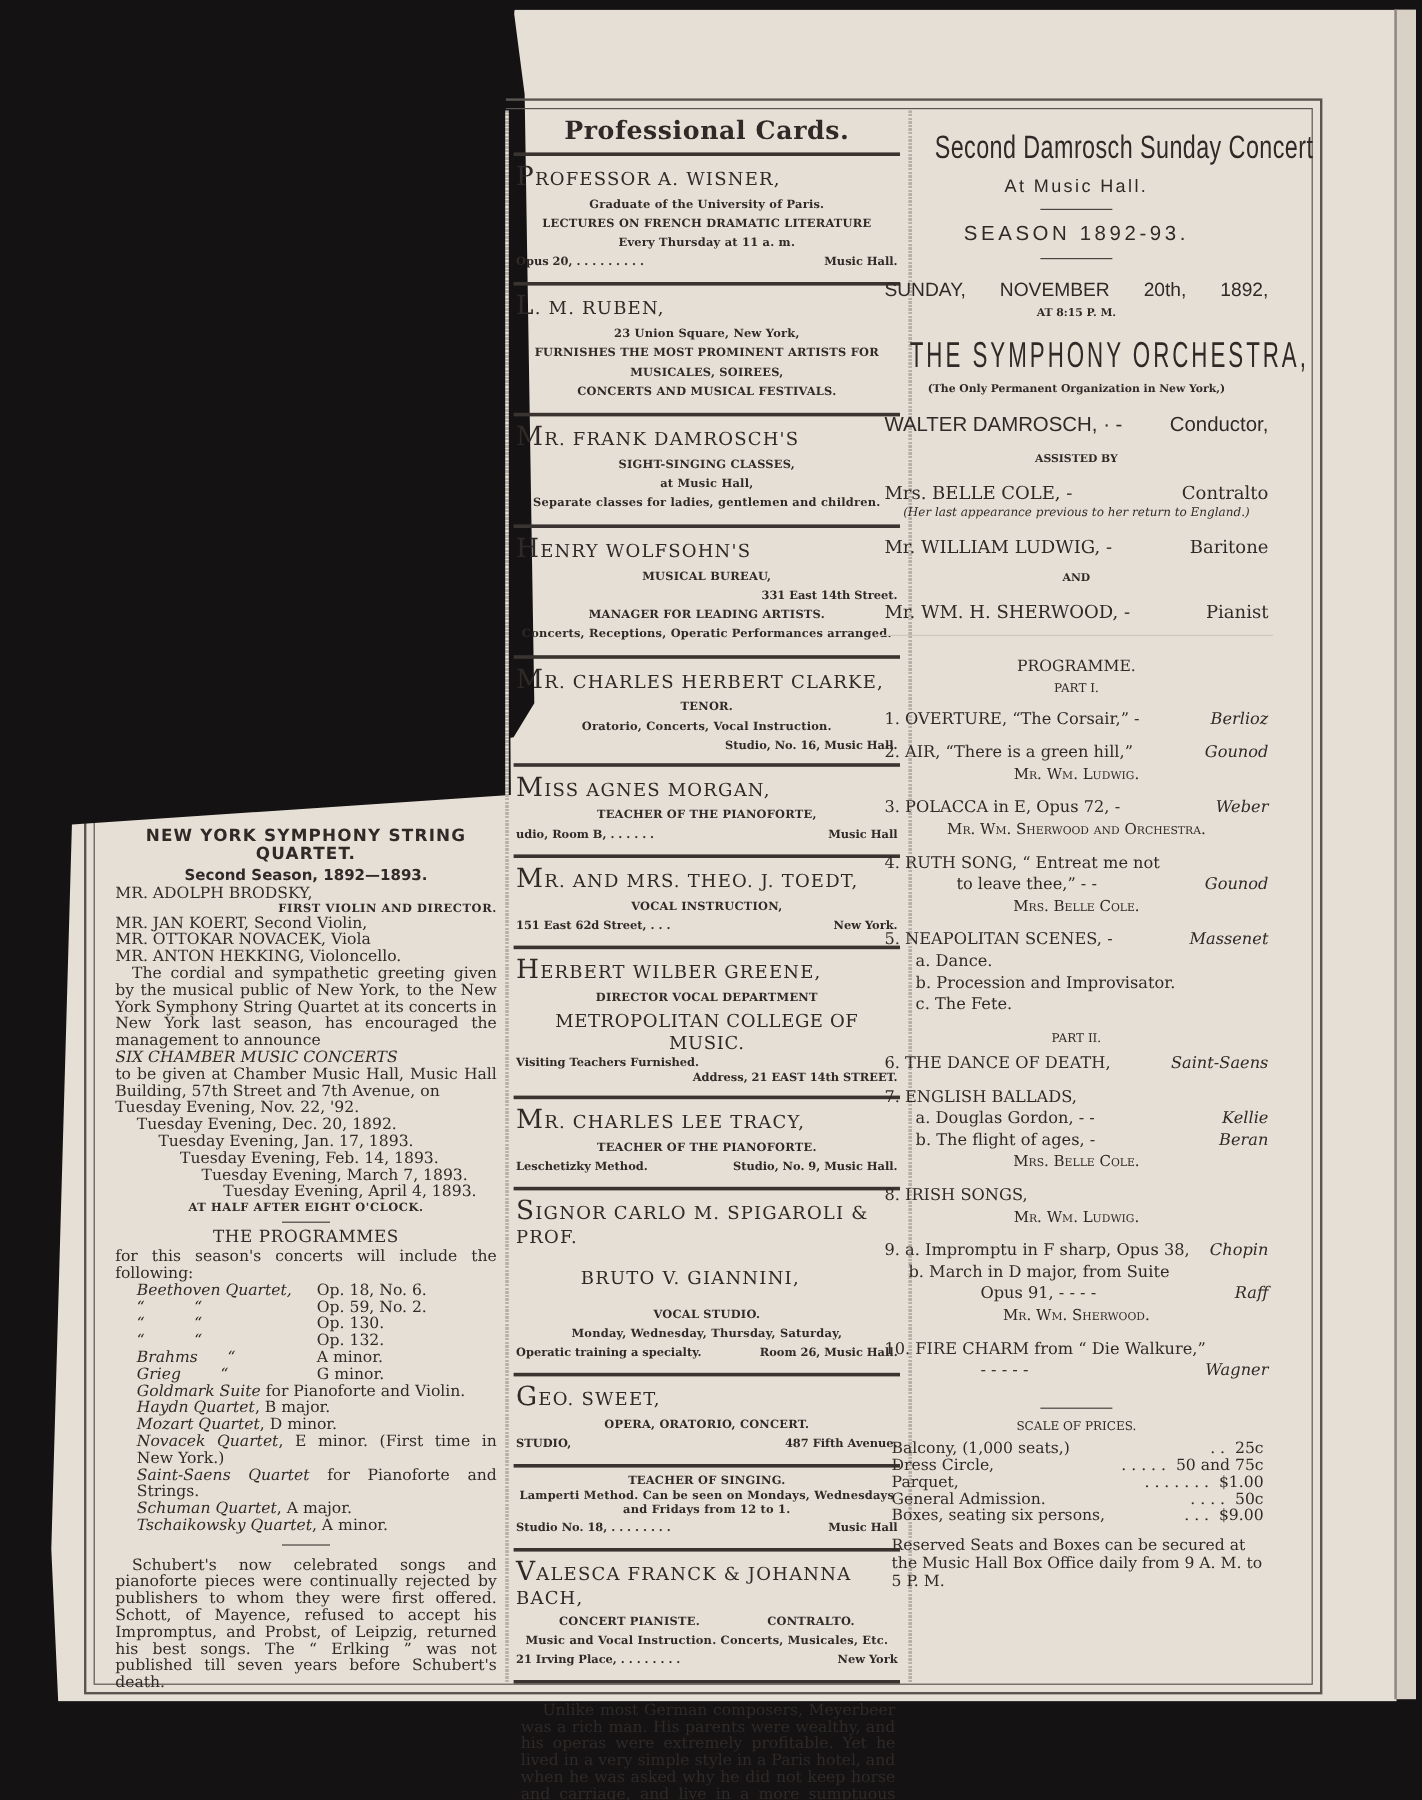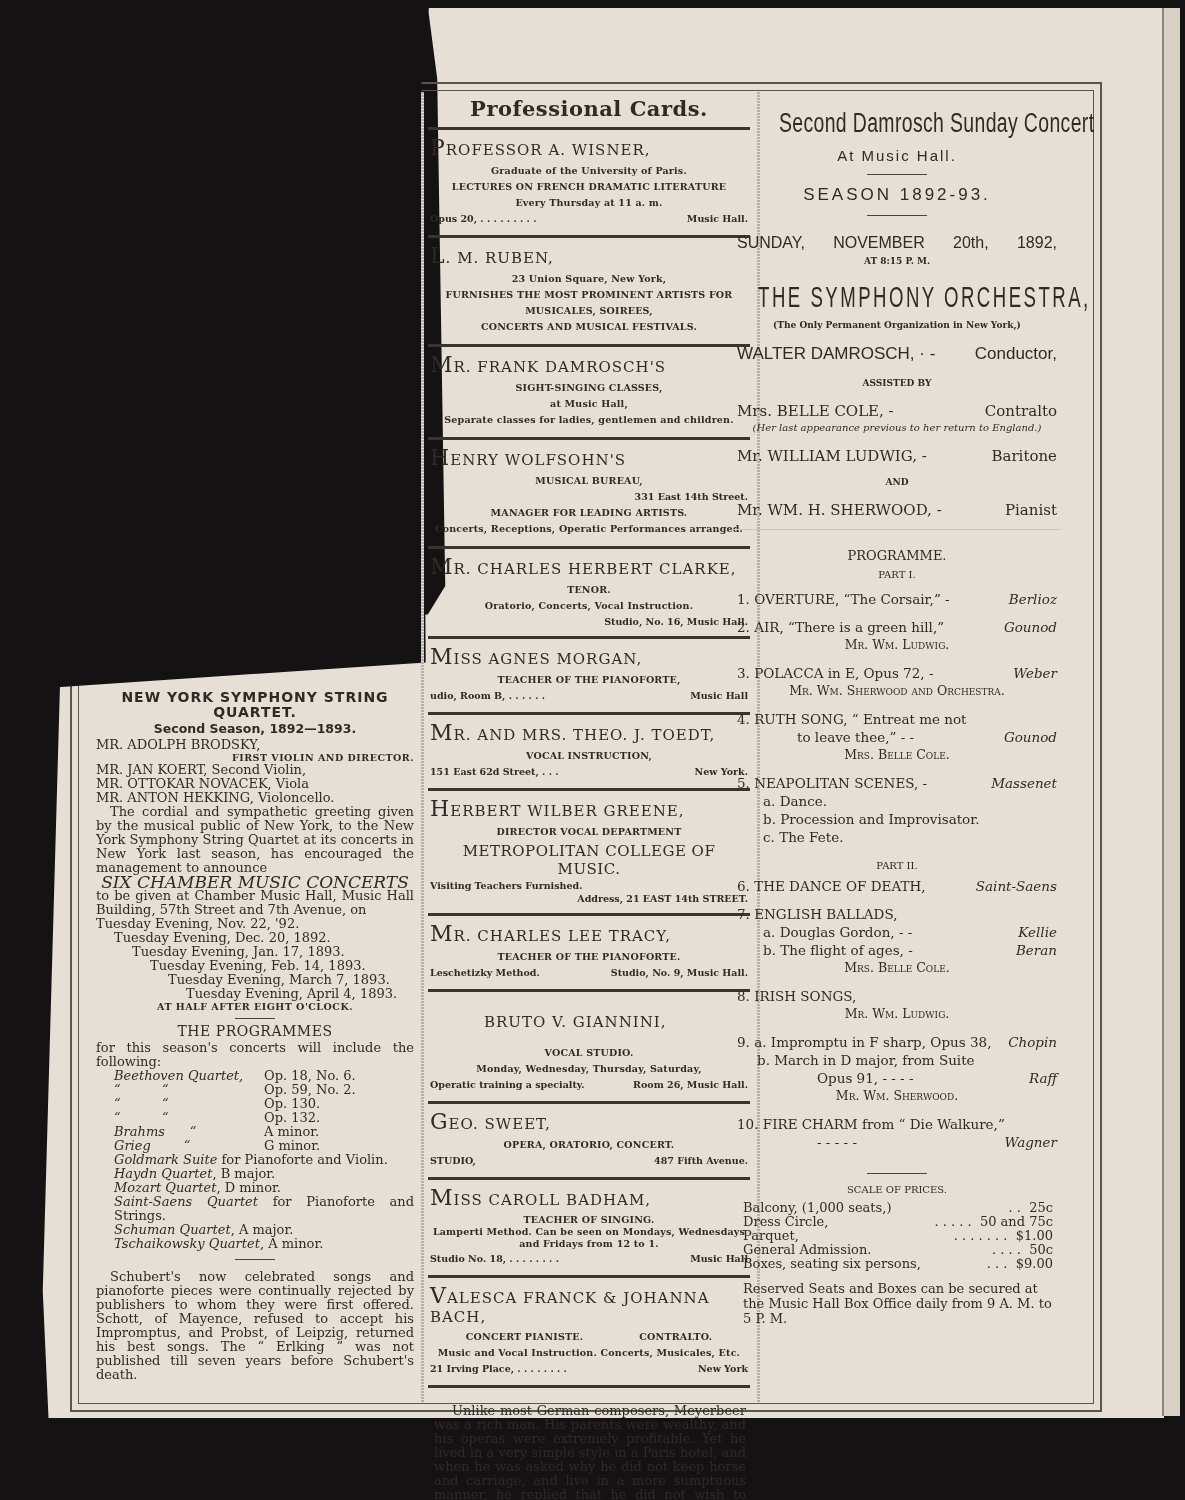--- a/index.html
+++ b/index.html
@@ -47,21 +47,21 @@
   .item .perfby { text-align:center; font-size:12.5px; font-variant:small-caps; }
   .item .sub { padding-left:26px; display:flex; justify-content:space-between; }
   .prices { font-size:13px; line-height:14px; margin:6px 8px 0 10px; }
   .prices .row { display:flex; justify-content:space-between; }
   .reserved { font-size:13px; line-height:15px; margin:10px 8px 0 10px; text-indent:0; }
   .left-h1 { text-align:center; font-family:"DejaVu Sans", sans-serif; font-weight:bold; font-size:14px; letter-spacing:1px; line-height:15px; }
   .left-h2 { text-align:center; font-family:"DejaVu Sans", sans-serif; font-weight:bold; font-size:12.5px; margin:1px 0 2px; }
   .left-line { font-size:13px; line-height:14px; }
   .left-small { font-size:9.5px; font-weight:bold; text-align:right; letter-spacing:0.5px; }
   .left-para { font-size:13px; line-height:14px; text-align:justify; text-indent:14px; margin:0; }
-  .left-ital { font-style:italic; text-align:center; font-size:17px; line-height:14px; }
+  .left-ital { font-style:italic; text-align:left; font-size:13px; line-height:14px; }
   .dates div { font-size:13px; line-height:14px; }
   .progs-h { text-align:center; font-size:14px; margin:4px 0 2px; letter-spacing:0.5px; }
   .works .w { font-size:13px; line-height:14px; padding-left:18px; display:flex; }
   .works .w .a { width:150px; font-style:italic; }
   .works .wf { font-size:13px; line-height:14px; padding-left:18px; text-align:justify; }
   .works .wf i { font-style:italic; }
 </style>
 </head>
 <body>
 
@@ -161,20 +161,21 @@
     <div class="card-name"><span class="cap">M</span><span>R. CHARLES LEE TRACY,</span></div>
     <div class="c">TEACHER OF THE PIANOFORTE.</div>
     <div class="lr">
         <span>Leschetizky Method.</span>
         <span>Studio, No. 9, Music Hall.</span>
       </div>
   </div>
   <div class="rule"></div>
 
   <div class="card">
+    <div class="card-name" style="margin:0"><span class="cap">S</span><span>IGNOR CARLO M. SPIGAROLI &amp; PROF.</span></div>
     <div class="card-name" style="padding-left:38px;margin:16px">BRUTO V. GIANNINI,</div>
     <div class="c">VOCAL STUDIO.</div>
     <div class="c">Monday,  Wednesday,  Thursday,  Saturday,</div>
     <div class="lr">
         <span>Operatic training a specialty.</span>
         <span>Room 26, Music Hall.</span>
       </div>
   </div>
   <div class="rule"></div>
 
@@ -182,21 +183,20 @@
     <div class="card-name"><span class="cap">G</span><span>EO. SWEET,</span></div>
     <div class="c">OPERA, ORATORIO, CONCERT.</div>
     <div class="lr">
         <span>STUDIO,</span>
         <span>487 Fifth Avenue.</span>
       </div>
   </div>
   <div class="rule"></div>
 
   <div class="card">
-    <div class="card-name"><span class="cap">M</span><span>ISS CAROLL BADHAM,</span></div>
     <div class="c" style="margin:1px 0">TEACHER OF SINGING.</div>
     <div class="c" style="margin:1px 0">Lamperti Method.  Can be seen on Mondays, Wednesdays</div>
     <div class="c" style="margin:1px 0">and Fridays from 12 to 1.</div>
     <div class="lr">
         <span>Studio No. 18,  .  .  .  .  .  .  .  .</span>
         <span>Music Hall</span>
       </div>
   </div>
   <div class="rule"></div>
 
@@ -408,19 +408,20 @@
         <span class="a" style="white-space:pre">Brahms      “</span>
         <span>A minor.</span>
       </div>
     <div class="w">
         <span class="a" style="white-space:pre">Grieg        “</span>
         <span>G minor.</span>
       </div>
     <div class="wf"><i>Goldmark Suite</i><span> for Pianoforte and Violin.</span></div>
     <div class="wf"><i>Haydn Quartet</i><span>, B major.</span></div>
     <div class="wf"><i>Mozart Quartet</i><span>, D minor.</span></div>
+    <div class="wf"><i>Novacek Quartet</i><span>, E minor.   (First time in New York.)</span></div>
     <div class="wf"><i>Saint-Saens Quartet</i><span> for Pianoforte and Strings.</span></div>
     <div class="wf"><i>Schuman Quartet</i><span>, A major.</span></div>
     <div class="wf"><i>Tschaikowsky Quartet</i><span>, A minor.</span></div>
   </div>
   <div class="short-rule" style="margin:8px auto 10px;width:40px"></div>
   <p class="left-para">Schubert's now celebrated songs and pianoforte pieces were continually rejected by publishers to whom they were first offered. Schott, of Mayence, refused to accept his Impromptus, and Probst, of Leipzig, returned his best songs. The “ Erlking ” was not published till seven years before Schubert's death.</p>
 </div>
 
 </body></html>

